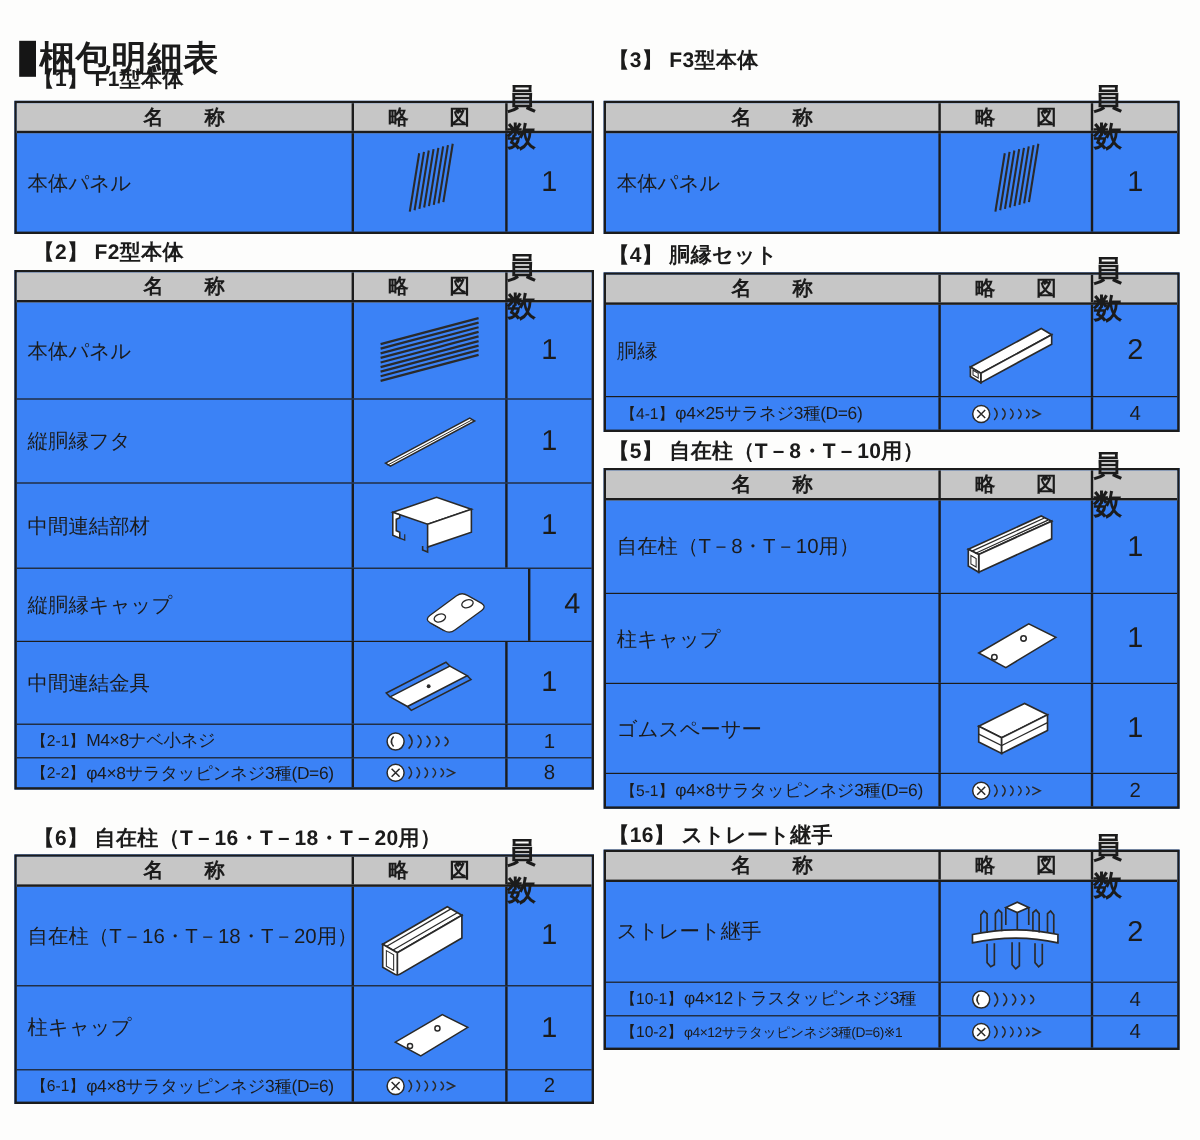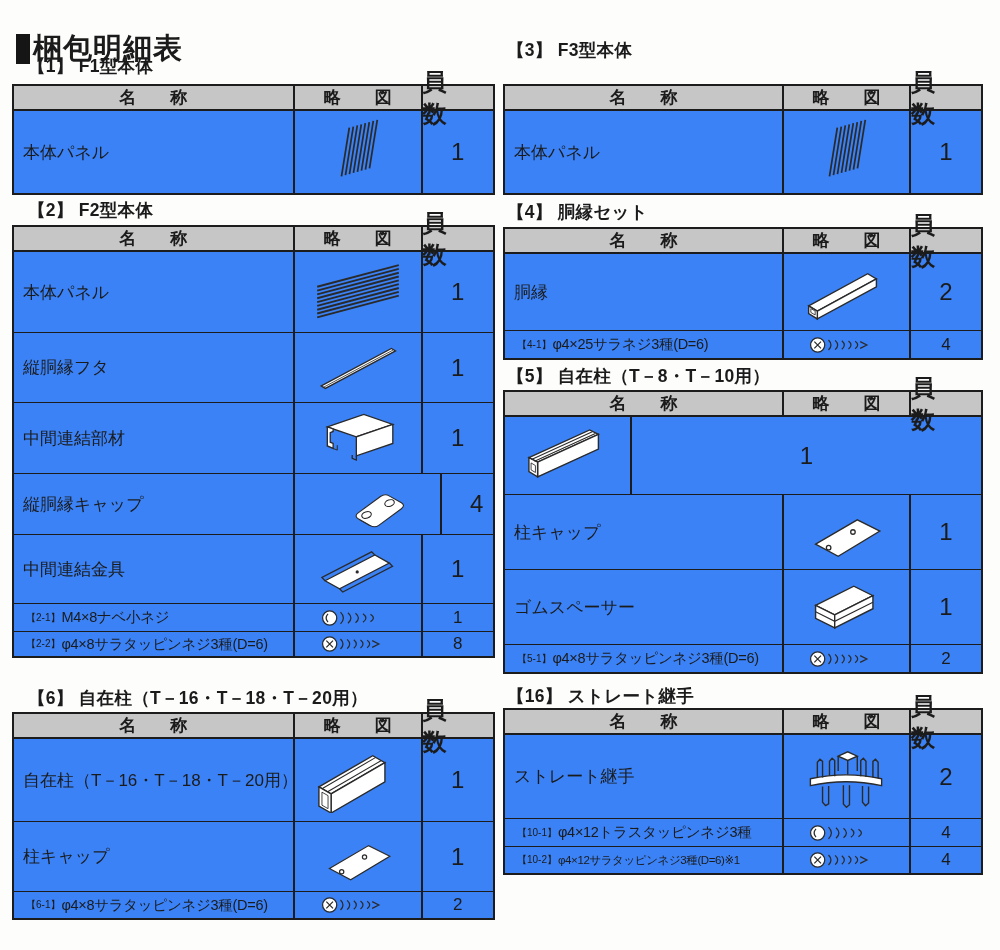--- a/index.html
+++ b/index.html
@@ -14,21 +14,21 @@
   .hdr{display:flex;height:25px;background:#c6c6c6;border-bottom:2px solid #1c1c1c;box-sizing:border-box;}
   .hc{display:flex;align-items:center;justify-content:center;font-weight:bold;font-size:17px;box-sizing:border-box;}
   .row{display:flex;box-sizing:border-box;}
   .row + .row{border-top:1.5px solid #1c1c1c;}
   .cell{display:flex;align-items:center;box-sizing:border-box;min-width:0;}
   .c1{width:58.6%;border-right:2px solid #1c1c1c;padding-left:9px;font-size:17px;white-space:nowrap;}
   .c2{width:26.7%;border-right:2px solid #1c1c1c;justify-content:center;}
   .c3{flex:1;justify-content:center;font-size:24px;}
   .hdr .c1,.hdr .c2,.hdr .c3{padding-left:0;justify-content:center;}
   .sub .c1{font-size:14.5px;letter-spacing:-.3px;padding-left:12px;}
-  .sub .c1 .tag{font-size:10px;letter-spacing:0;margin-right:1px;}
+  .sub .c1 .tag{font-size:13px;letter-spacing:0;margin-right:1px;}
   .sub .c3{font-size:17px;}
   .tiny{font-size:11.5px;letter-spacing:-.4px;}
   svg.part,svg.screw{display:block;}
   .defs{position:absolute;width:0;height:0;overflow:hidden;}
 </style>
 </head>
 <body>
 
 <svg class="defs" xmlns="http://www.w3.org/2000/svg">
   <defs>
@@ -352,20 +352,23 @@
   </div>
 
 <div class="tlabel" style="left:507px;top:364px">【5】 自在柱（T－8・T－10用）</div>
 <div class="tbl" style="left:503px;top:390px;width:480px">
     <div class="hdr">
       <div class="hc cell c1">名　　称</div>
       <div class="hc cell c2">略　　図</div>
       <div class="hc cell c3">員　数</div>
     </div>
     <div class="row" style="height: 77px;">
+      <div class="cell c1">
+        <span>自在柱（T－8・T－10用）</span>
+      </div>
       <div class="cell c2">
         <svg viewBox="0 0 110 76" width="100" height="66" class="part">
           <use href="#icon-rail-t8"></use>
         </svg>
       </div>
       <div class="cell c3">1</div>
     </div>
     <div class="row" style="height: 75px;">
       <div class="cell c1">
         <span>柱キャップ</span>

